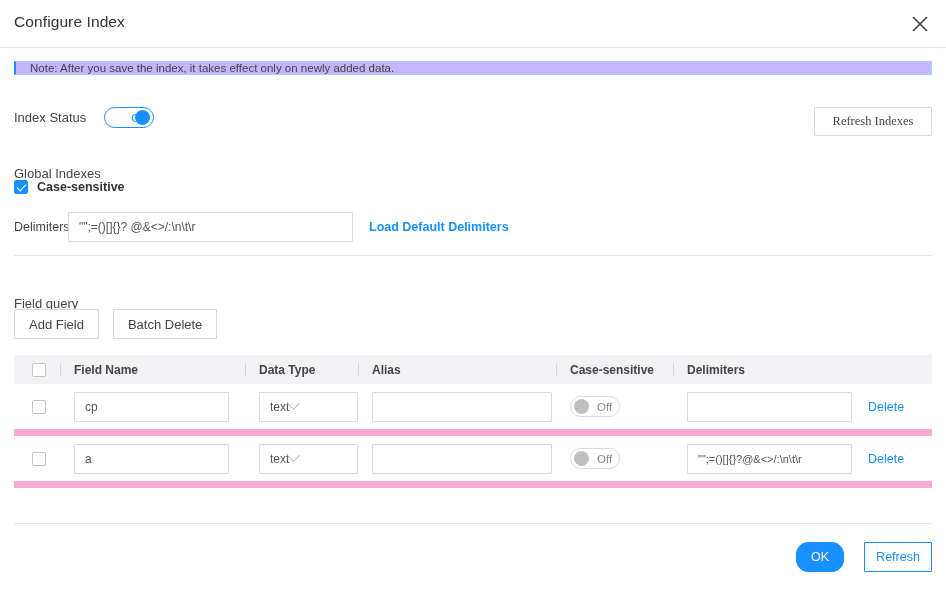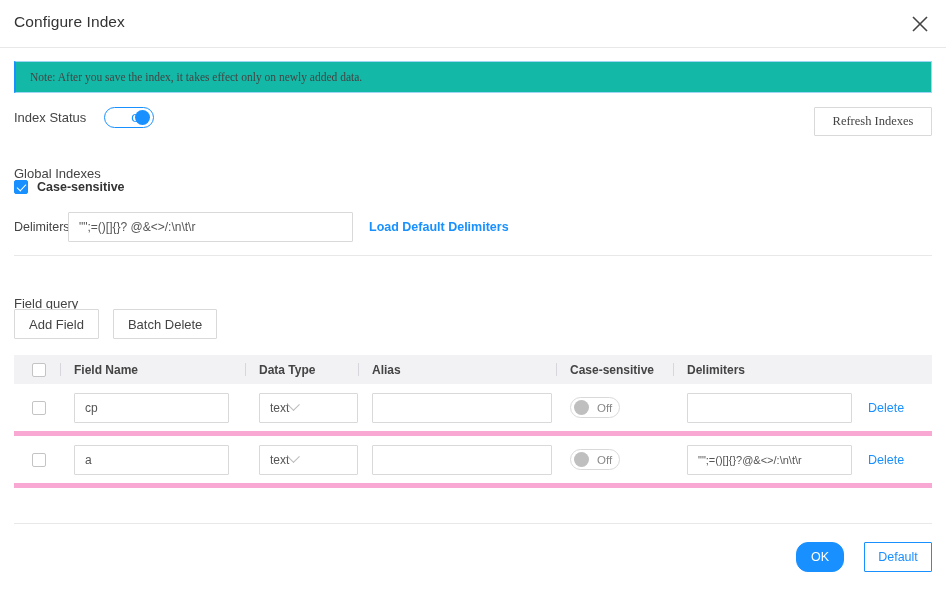--- a/index.html
+++ b/index.html
@@ -38,27 +38,26 @@
     width: 24px; height: 24px;
     cursor: pointer;
     display: flex; align-items: center; justify-content: center;
   }
   .close-btn svg { display: block; }
 
   
   .note-banner {
     position: absolute;
     left: 14px; top: 61px;
-    width: 918px; height: 32px;
-    background: #14b8a6;
+    width: 918px; height: 14px;
+    background: #c4b5fd;
     border: 1px solid #9fd5f5;
     border-left: 2px solid #1890ff;
     display: flex;
     align-items: center;
-    font-family: Liberation Serif, serif;
   }
   .note-text {
     font-size: 11.5px;
     color: #444;
     padding-left: 14px;
   }
 
   
   .row-status {
     position: absolute;
@@ -254,21 +253,21 @@
   .c-type   { width: 113px; }
   .c-alias  { width: 198px; }
   .c-case   { width: 117px; }
   .c-delim  { width: 181px; }
   .c-act    { width: 78px; }
 
   .tr {
     height: 52px;
     display: flex;
     align-items: center;
-    border-bottom: 5px solid #f9a8d4;
+    border-bottom: 7px solid #f9a8d4;
   }
   .td {
     height: 52px;
     display: flex;
     align-items: center;
     padding-left: 14px;
   }
   .td.c-check { padding-left: 18px; }
 
   .inp-cell { height: 30px; }
@@ -473,16 +472,16 @@
       <div class="td c-act">
         <span class="del-link">Delete</span>
       </div>
     </div>
   </div>
 
   <div class="divider" id="divider-footer"></div>
 
   <div class="footer">
     <button class="btn-ok">OK</button>
-    <button class="btn-cancel">Default</button>
+    <button class="btn-cancel">Refresh</button>
   </div>
 
 </div>
 
 </body></html>

